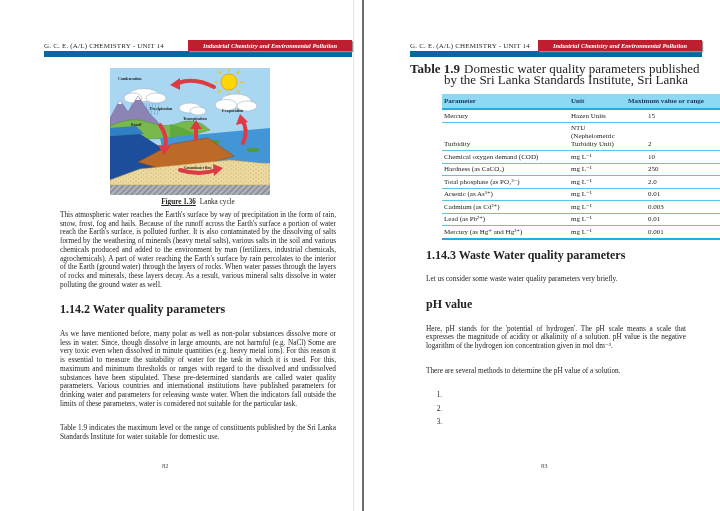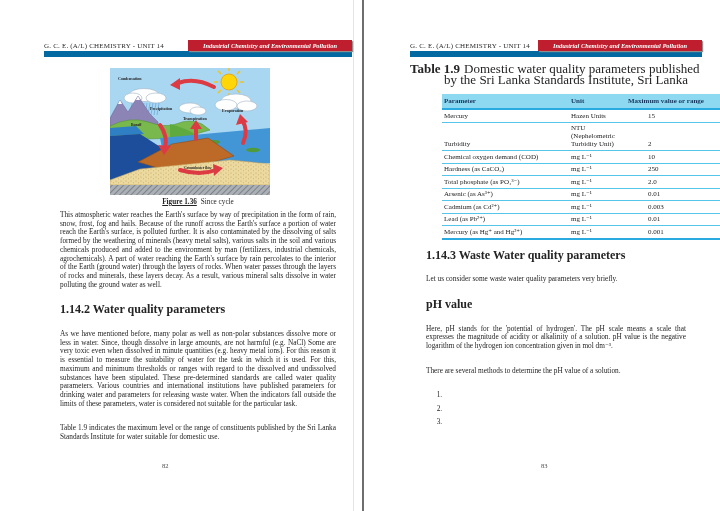--- a/index.html
+++ b/index.html
@@ -166,21 +166,21 @@
         <text x="40" y="42">Precipitation</text>
         <text x="21" y="58" font-size="3.5">Runoff</text>
         <text x="73" y="52">Transpiration</text>
         <text x="112" y="44">Evaporation</text>
         <text x="74" y="101" font-size="3.5">Groundwater flow</text>
       </g>
     </svg>
   </div>
 
   <div class="caption">
-    <b>Figure 1.36</b><span>Since cycle</span>
+    <b>Figure 1.36</b><span>Lanka cycle</span>
   </div>
 
   <p class="just pl-para1">This atmospheric water reaches the Earth's surface by way of precipitation in the form of rain, snow, frost, fog and hails. Because of the runoff across the Earth's surface a portion of water reach the Earth's surface, is polluted further. It is also contaminated by the dissolving of salts formed by the weathering of minerals (heavy metal salts), various salts in the soil and various chemicals produced and added to the environment by man (fertilizers, industrial chemicals, agrochemicals). A part of water reaching the Earth's surface by rain percolates to the interior of the Earth (ground water) through the layers of rocks. When water passes through the layers of rocks and minerals, these layers decay. As a result, various mineral salts dissolve in water polluting the ground water as well.</p>
   <p class="h-bold pl-h1142">1.14.2  Water quality parameters</p>
   <p class="just pl-para2">As we have mentioned before, many polar as well as non-polar substances dissolve more or less in water. Since, though dissolve in large amounts, are not harmful (e.g. NaCl) Some are very toxic even when dissolved in minute quantities (e.g. heavy metal ions). For this reason it is essential to measure the suitability of water for the task in which it is used. For this, maximum and minimum thresholds or ranges with regard to the dissolved and undissolved substances have been stipulated. These pre-determined standards are called water quality parameters. Various countries and international institutions have published parameters for drinking water and parameters for releasing waste water. When the indicators fall outside the limits of these parameters, water is considered not suitable for the particular task.</p>
   <p class="just pl-para3">Table 1.9 indicates the maximum level or the range of constituents published by the Sri Lanka Standards Institute for water suitable for domestic use.</p>
 
   <div class="pageno pageno-left">82</div>
 </div>
 

